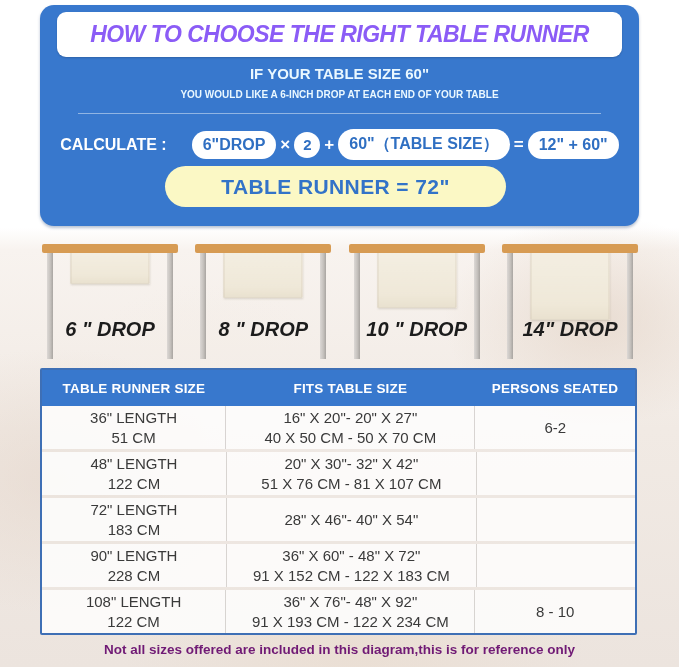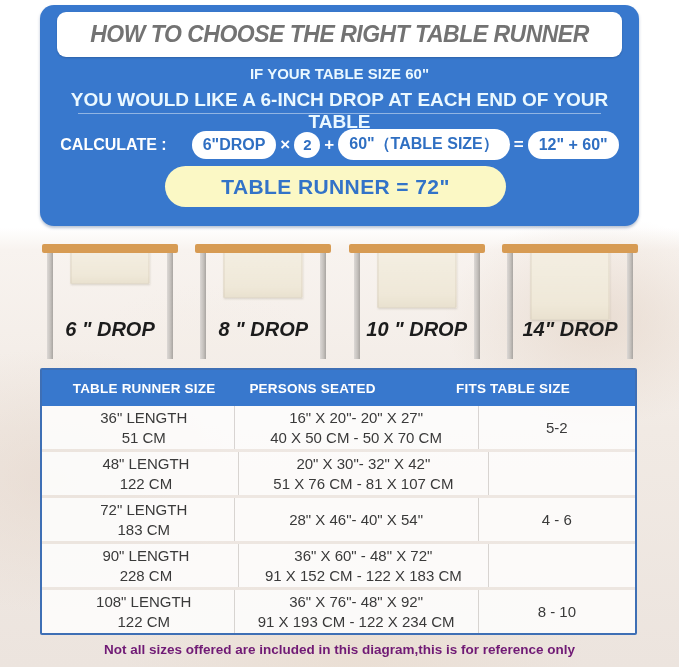--- a/index.html
+++ b/index.html
@@ -25,26 +25,26 @@
     background:#3878CD;border-radius:14px;
     box-shadow:0 2px 3px rgba(50,80,130,0.35);
   }
   .title-box{
     position:absolute;left:17px;right:17px;top:7px;height:45px;
     background:#ffffff;border-radius:9px;
     display:flex;align-items:center;justify-content:center;
     box-shadow:0 1px 2px rgba(0,0,0,0.18);
   }
   .title{
-    font-size:23px;font-weight:bold;font-style:italic;color:#737373;
+    font-size:23px;font-weight:bold;font-style:italic;color:#8b5cf6;
     letter-spacing:-0.5px;white-space:nowrap;
   }
   .subtitle{position:absolute;top:60px;left:0;width:100%;text-align:center;color:#EAF8FF;font-weight:bold;}
   .subtitle .line1{font-size:15px;margin-bottom:7px;}
-  .subtitle .line2{font-size:19px;}
+  .subtitle .line2{font-size:10px;}
   .hero-divider{position:absolute;top:108px;left:38px;right:38px;height:1px;background:rgba(255,255,255,0.45);}
 
   .calc-row{
     position:absolute;top:124px;left:0;right:0;
     display:flex;align-items:center;justify-content:center;gap:4px;
   }
   .calc-label{color:#fff;font-weight:bold;font-size:16px;margin-right:21px;white-space:nowrap;}
   .pill{
     background:#fff;color:#2F6FC2;font-weight:bold;font-size:16px;
     border-radius:16px;padding:5px 11px;white-space:nowrap;
@@ -83,21 +83,21 @@
     font-weight:bold;font-style:italic;font-size:20px;color:#1c1c1c;white-space:nowrap;
   }
 
   
   .size-table{
     position:absolute;left:40px;top:368px;width:597px;
     border:2px solid #3E6FB5;border-radius:2px;box-sizing:border-box;
   }
   .thead{display:flex;background:#3878CD;height:36px;align-items:center;}
   .th{color:#fff;font-weight:bold;font-size:13.5px;text-align:center;letter-spacing:0.2px;}
-  .col1{width:31%;padding-left:12px;}
+  .col1{width:31%;}
   .col2{width:42%;}
   .col3{width:27%;}
   .tbody{background:rgba(236,231,226,0.65);}
   .tr{display:flex;align-items:stretch;height:43px;background:rgba(255,255,255,0.80);margin-bottom:3px;}
   .tr:last-child{margin-bottom:0;}
   .td{
     display:flex;flex-direction:column;justify-content:center;text-align:center;
     font-size:15px;color:#3a3a3a;line-height:1.3;
   }
   .td.col1,.td.col2{border-right:1px solid rgba(185,181,177,0.55);}
@@ -163,35 +163,35 @@
     <div class="tabletop"></div>
     <div class="leg left"></div>
     <div class="leg right"></div>
     <div class="drop-label">14" DROP</div>
   </div>
 </div>
 
 <div class="size-table">
   <div class="thead">
     <div class="th col1">TABLE RUNNER SIZE</div>
+    <div class="th col2">FITS TABLE SIZE</div>
     <div class="th col3">PERSONS SEATED</div>
-    <div class="th col2">FITS TABLE SIZE</div>
   </div>
   <div class="tbody">
 
     <div class="tr">
       <div class="td col1">
         <span>36" LENGTH</span>
         <span>51 CM</span>
       </div>
       <div class="td col2">
         <span>16" X 20"- 20" X 27"</span>
         <span>40 X 50 CM - 50 X 70 CM</span>
       </div>
-      <div class="td col3">5-2</div>
+      <div class="td col3">6-2</div>
     </div>
 
     <div class="tr">
       <div class="td col1">
         <span>48" LENGTH</span>
         <span>122 CM</span>
       </div>
       <div class="td col2">
         <span>20" X 30"- 32" X 42"</span>
         <span>51 X 76 CM - 81 X 107 CM</span>
@@ -199,21 +199,20 @@
     </div>
 
     <div class="tr">
       <div class="td col1">
         <span>72" LENGTH</span>
         <span>183 CM</span>
       </div>
       <div class="td col2">
         <span>28" X 46"- 40" X 54"</span>
       </div>
-      <div class="td col3">4 - 6</div>
     </div>
 
     <div class="tr">
       <div class="td col1">
         <span>90" LENGTH</span>
         <span>228 CM</span>
       </div>
       <div class="td col2">
         <span>36" X 60" - 48" X 72"</span>
         <span>91 X 152 CM - 122 X 183 CM</span>

